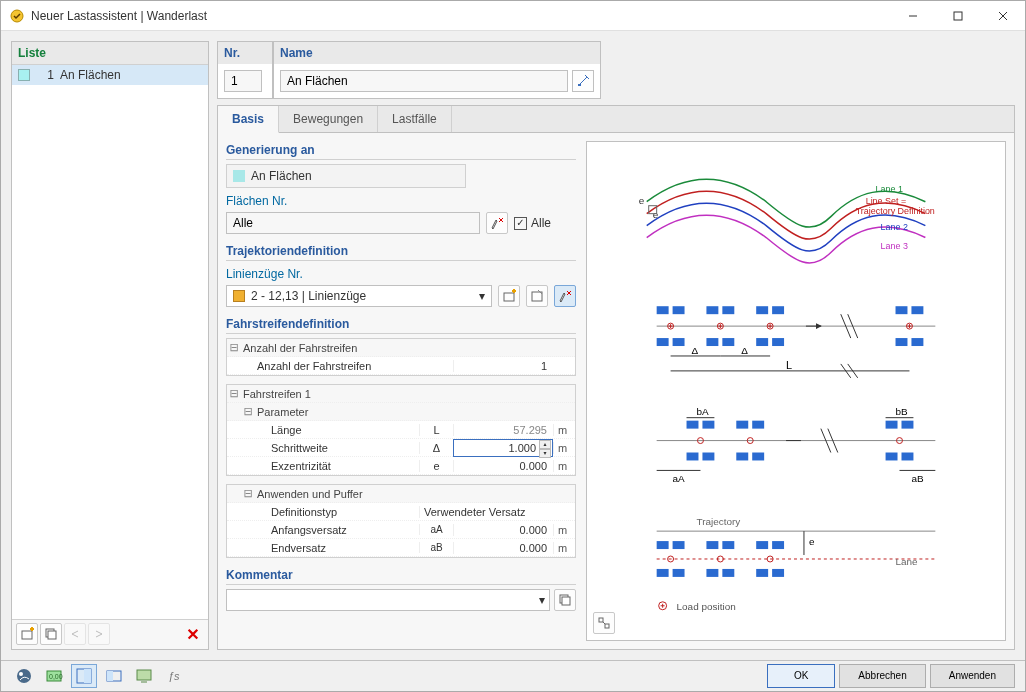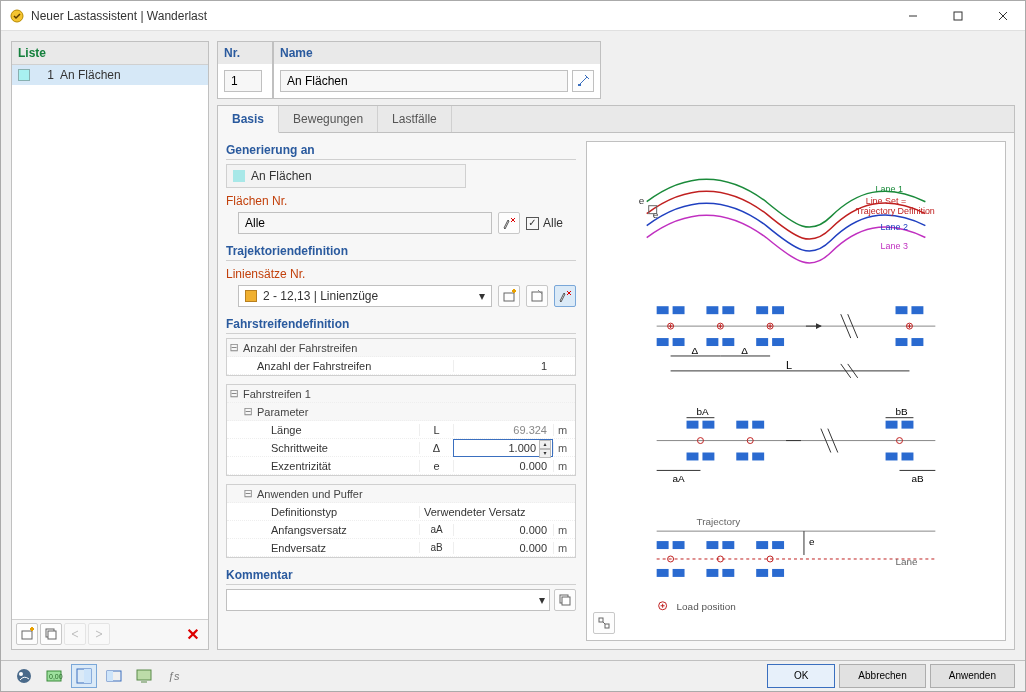--- a/index.html
+++ b/index.html
@@ -168,22 +168,22 @@
   font-weight: 600;
   padding: 2px 0;
   border-bottom: 1px solid #d0d0d0;
 }
 .gen-row { display: flex; align-items: center; gap: 6px; margin-top: 4px; }
 .gen-field {
   width: 240px; height: 24px; background: #f3f3f3; border: 1px solid #d0d0d0;
   display: flex; align-items: center; gap: 6px; padding: 0 6px;
 }
 .gen-field .sw { width: 12px; height: 12px; background: #a8e8e8; }
-.lbl { margin-top: 6px; color: #c2410c; }
-.row { display: flex; align-items: center; gap: 6px; margin-top: 4px; margin-left: 12px; }
+.lbl { margin-top: 6px; color: #0369a1; }
+.row { display: flex; align-items: center; gap: 6px; margin-top: 4px; }
 .dd {
   height: 22px;
   border: 1px solid #c0c0c0;
   background: #fff;
   padding: 0 6px;
   display: flex; align-items: center; gap: 6px;
 }
 .dd.flex1 { flex: 1; }
 .dd .sw2 { width: 12px; height: 12px; background: #f0b030; border: 1px solid #b88020; }
 .dd .caret { margin-left: auto; }
@@ -358,21 +358,21 @@
                   </div>
                 <label class="chk">
                   <span class="chk-box">✓</span>
                   <span>Alle</span>
                 </label>
               </div>
             </div>
 
             <div>
               <div class="section-title">Trajektoriendefinition</div>
-              <div class="lbl">Liniensätze Nr.</div>
+              <div class="lbl">Linienzüge Nr.</div>
               <div class="row">
                 <div class="dd flex1">
                   <span class="sw2"></span>
                   <span>2 - 12,13 | Linienzüge</span>
                   <span class="caret">▾</span>
                 </div>
                 <div class="tbtn">
                     <svg width="14" height="14">
                       <rect x="2" y="4" width="10" height="8" fill="none" stroke="#666"></rect>
                       <line x1="10" y1="2" x2="14" y2="2" stroke="#e8a000" stroke-width="2"></line>
@@ -430,21 +430,21 @@
                   <span class="pg-sym"></span>
                     <span class="pg-val"></span>
                     <span class="pg-unit"></span>
                 </div>
                 <div class="pg-row">
                   <span class="pg-ind"></span>
                     <span class="pg-ind"></span>
                     <span class="pg-ind"></span>
                   <span class="pg-lab">Länge</span>
                   <span class="pg-sym">L</span>
-                  <span class="pg-val" style="color:#888">69.324</span>
+                  <span class="pg-val" style="color:#888">57.295</span>
                   <span class="pg-unit">m</span>
                 </div>
                 <div class="pg-row">
                   <span class="pg-ind"></span>
                     <span class="pg-ind"></span>
                     <span class="pg-ind"></span>
                   <span class="pg-lab">Schrittweite</span>
                   <span class="pg-sym">Δ</span>
                   <span class="pg-val editable">
                     <span>1.000</span>

